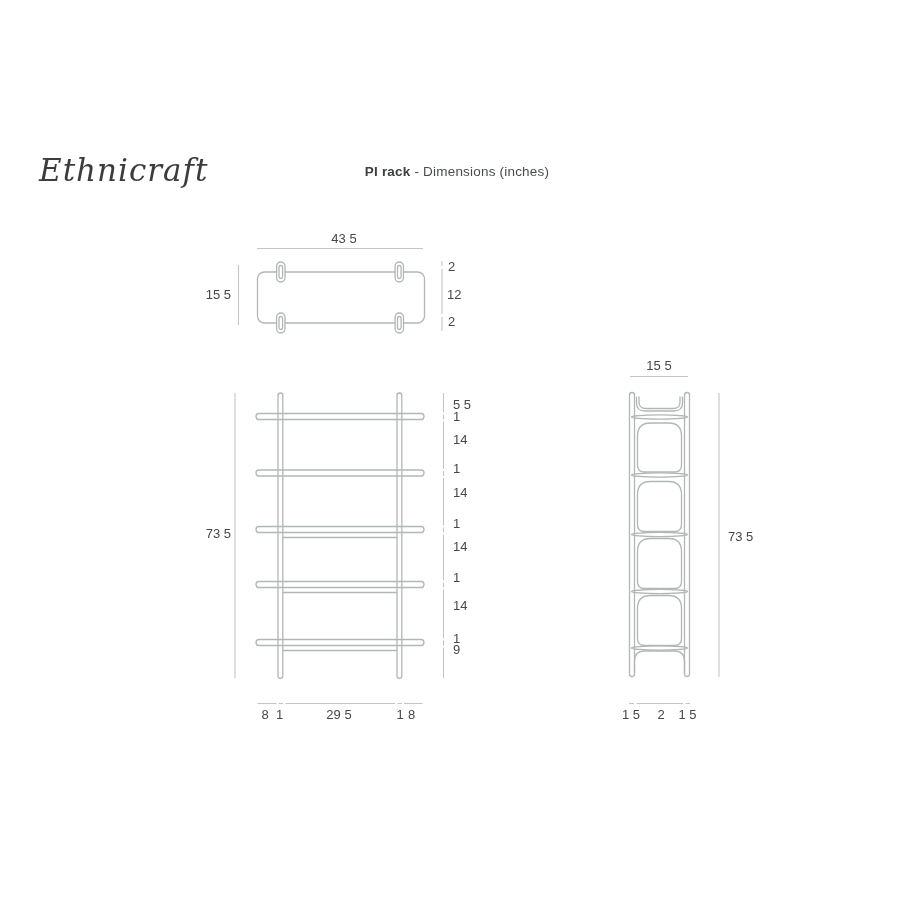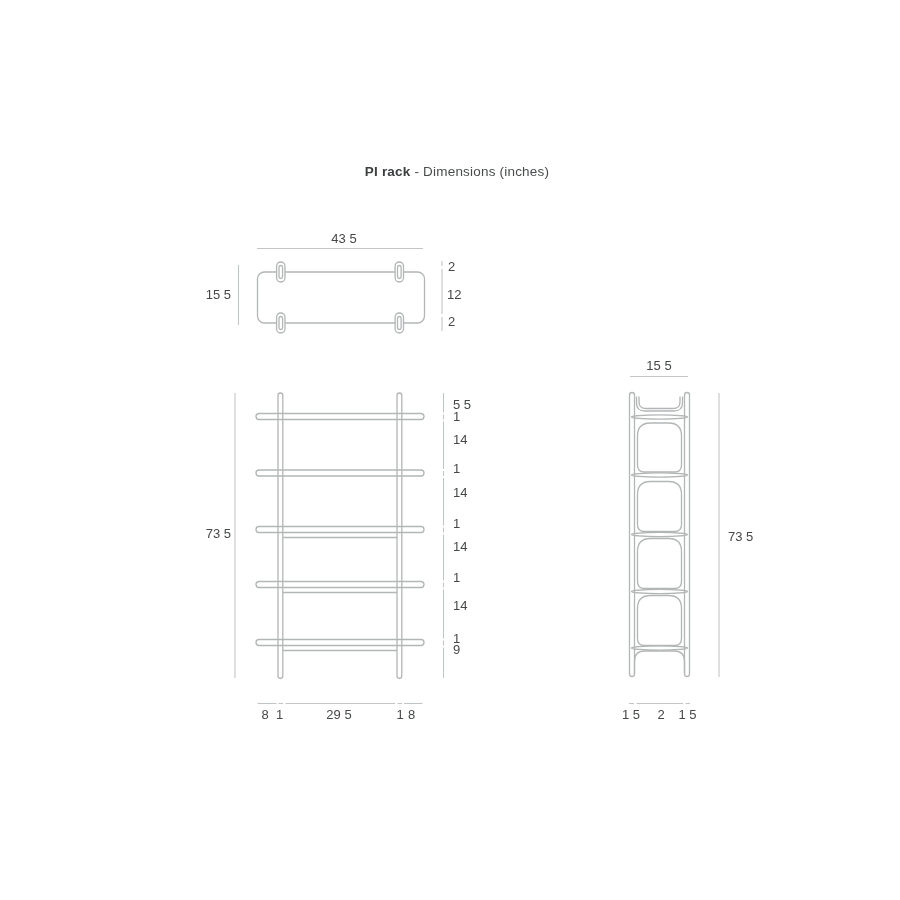--- a/index.html
+++ b/index.html
@@ -17,20 +17,21 @@
   .draw{fill:none;stroke:var(--line);stroke-width:1.3;}
   .drawfill{fill:#fff;stroke:var(--line);stroke-width:1.3;}
   .dim{fill:none;stroke:var(--dim-line);stroke-width:1.1;}
   text{font-family:"Liberation Sans",sans-serif;font-size:13px;fill:var(--text);}
 </style>
 </head>
 <body>
 
 <div id="page">
 
+  <div class="logo">Ethnicraft</div>
   <div class="title"><b>PI rack</b> <span>- Dimensions (inches)</span></div>
 
   <svg width="900" height="900" viewBox="0 0 900 900">
 
     <g>
 
       <text x="344" y="243" text-anchor="middle">43 5</text>
       <line class="dim" x1="257" y1="248.5" x2="423" y2="248.5"></line>
 
       <rect class="draw" x="257.5" y="272" width="167" height="51" rx="7"></rect>

